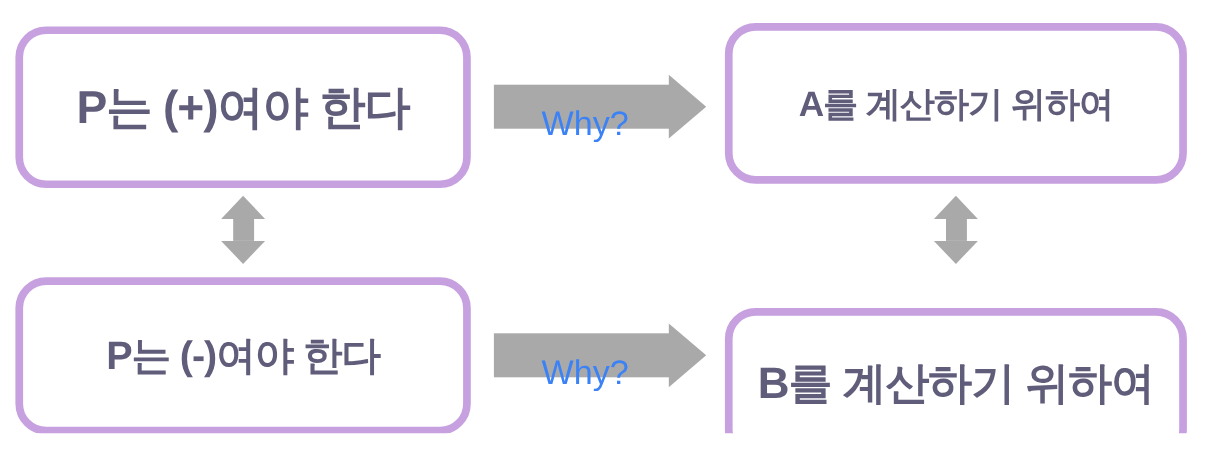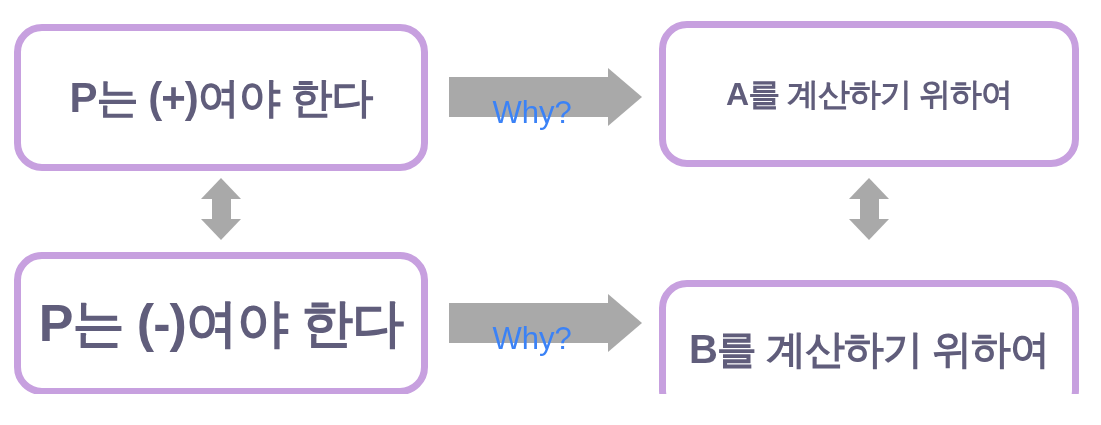--- a/index.html
+++ b/index.html
@@ -30,21 +30,21 @@
     justify-content: center;
     text-align: center;
     color: #605d7b;
     font-weight: 600;
     letter-spacing: -1px;
   }
   .pbox .line {
     white-space: nowrap;
   }
   #box-top-left    { left: 14px;  top: 24px;  width: 414px; height: 147px; font-size: 42px; }
-  #box-bottom-left { left: 14px;  top: 252px; width: 414px; height: 143px; font-size: 52px; }
+  #box-bottom-left { left: 14px;  top: 252px; width: 414px; height: 143px; font-size: 36px; }
   #box-top-right   { left: 659px; top: 21px;  width: 420px; height: 146px; font-size: 32px; line-height: 49px; }
   #box-bottom-right{ left: 659px; top: 254px; width: 420px; height: 138px; font-size: 40px; line-height: 49px; margin-top: 26px; }
 
   
   .h-arrow {
     position: absolute;
     width: 193px;
     height: 58px;
   }
   .h-arrow .shaft {

